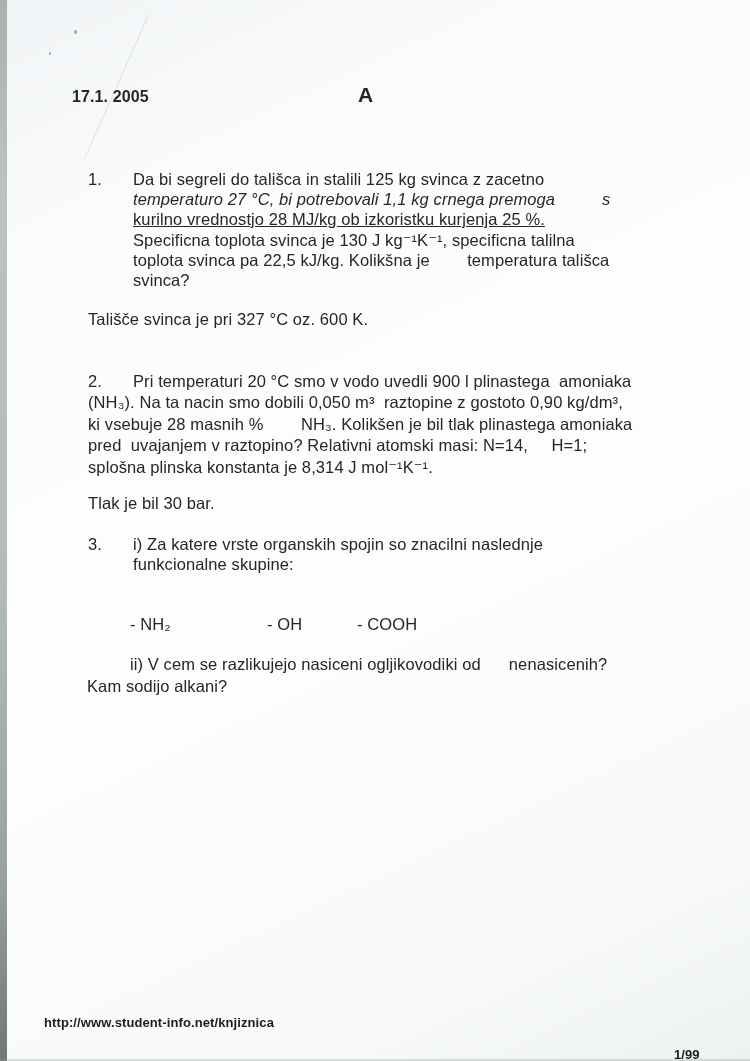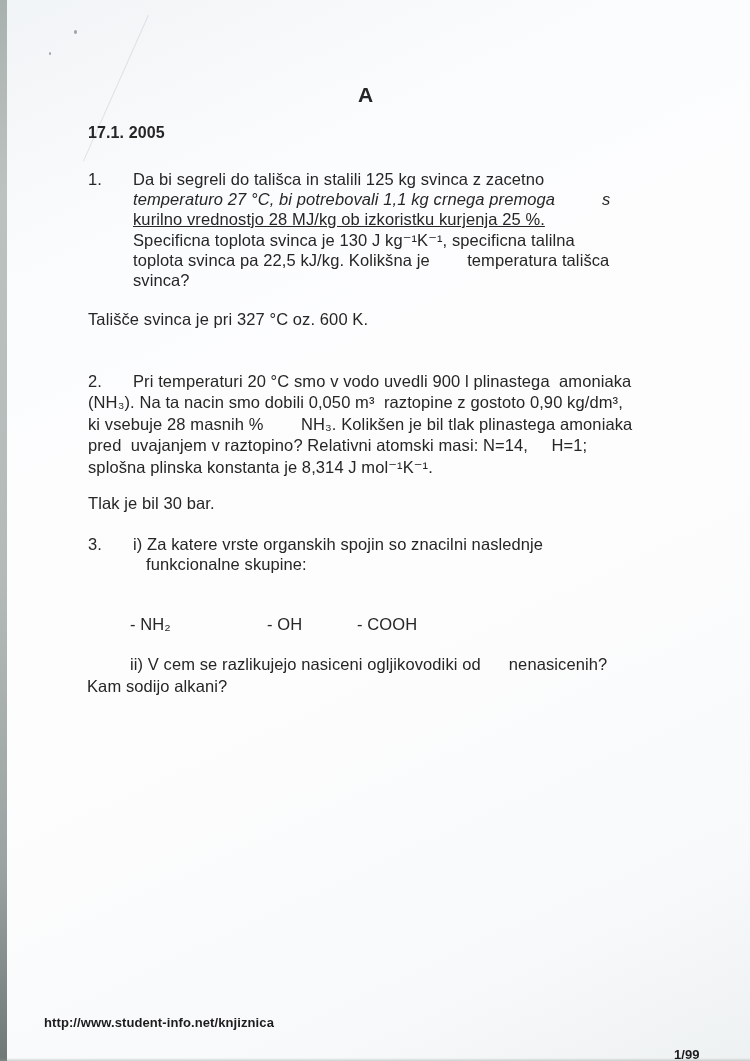--- a/index.html
+++ b/index.html
@@ -43,21 +43,21 @@
 <body>
 
 <div id="page">
 
   <div class="scan-strip"></div>
   <div class="scan-bottom-shade"></div>
   <div class="crease"></div>
   <div class="speck" style="left:74px; top:30px;"></div>
   <div class="speck" style="left:49px; top:52px; width:2px; height:3px;"></div>
 
-  <div class="ln bold" style="left:88px; top:86px; font-size:16px;margin-top:36px;">17.1. 2005</div>
+  <div class="ln bold" style="left:72px; top:86px; font-size:16px;">17.1. 2005</div>
   <div class="ln variant" style="left:358px; top:84px;">A</div>
 
   <div class="ln" style="left:88px; top:169px;">1.</div>
   <div class="ln" style="left:133px; top:169px;">Da bi segreli do tališca in stalili 125 kg svinca z zacetno</div>
   <div class="ln" style="left:133px; top:189px;font-style:italic;">temperaturo 27 °C, bi potrebovali 1,1 kg crnega premoga          s</div>
   <div class="ln" style="left:133px; top:209px;text-decoration:underline;">kurilno vrednostjo 28 MJ/kg ob izkoristku kurjenja 25 %.</div>
   <div class="ln" style="left:133px; top:230px;">Specificna toplota svinca je 130 J kg⁻¹K⁻¹, specificna talilna</div>
   <div class="ln" style="left:133px; top:250px;">toplota svinca pa 22,5 kJ/kg. Kolikšna je        temperatura tališca</div>
   <div class="ln" style="left:133px; top:270px;">svinca?</div>
   <div class="ln" style="left:88px; top:309px;">Tališče svinca je pri 327 °C oz. 600 K.</div>
@@ -65,21 +65,21 @@
   <div class="ln" style="left:88px; top:371px;">2.</div>
   <div class="ln" style="left:133px; top:371px;">Pri temperaturi 20 °C smo v vodo uvedli 900 l plinastega  amoniaka</div>
   <div class="ln" style="left:88px; top:392px;">(NH₃). Na ta nacin smo dobili 0,050 m³  raztopine z gostoto 0,90 kg/dm³,</div>
   <div class="ln" style="left:88px; top:414px;">ki vsebuje 28 masnih %        NH₃. Kolikšen je bil tlak plinastega amoniaka</div>
   <div class="ln" style="left:88px; top:435px;">pred  uvajanjem v raztopino? Relativni atomski masi: N=14,     H=1;</div>
   <div class="ln" style="left:88px; top:457px;">splošna plinska konstanta je 8,314 J mol⁻¹K⁻¹.</div>
   <div class="ln" style="left:88px; top:493px;">Tlak je bil 30 bar.</div>
 
   <div class="ln" style="left:88px; top:534px;">3.</div>
   <div class="ln" style="left:133px; top:534px;">i) Za katere vrste organskih spojin so znacilni naslednje</div>
-  <div class="ln" style="left:146px; top:554px;">funkcionalne skupine:</div>
+  <div class="ln" style="left:133px; top:554px;">funkcionalne skupine:</div>
 
   <div class="ln" style="left:130px; top:614px;">- NH₂</div>
   <div class="ln" style="left:267px; top:614px;">- OH</div>
   <div class="ln" style="left:357px; top:614px;">- COOH</div>
 
   <div class="ln" style="left:130px; top:654px;">ii) V cem se razlikujejo nasiceni ogljikovodiki od      nenasicenih?</div>
   <div class="ln" style="left:87px; top:676px;">Kam sodijo alkani?</div>
 
   <div class="ln footer-txt" style="left:44px; top:1012px;">http://www.student-info.net/knjiznica</div>
   <div class="ln footer-txt" style="left:674px; top:1012px;margin-top:32px;">1/99</div>

